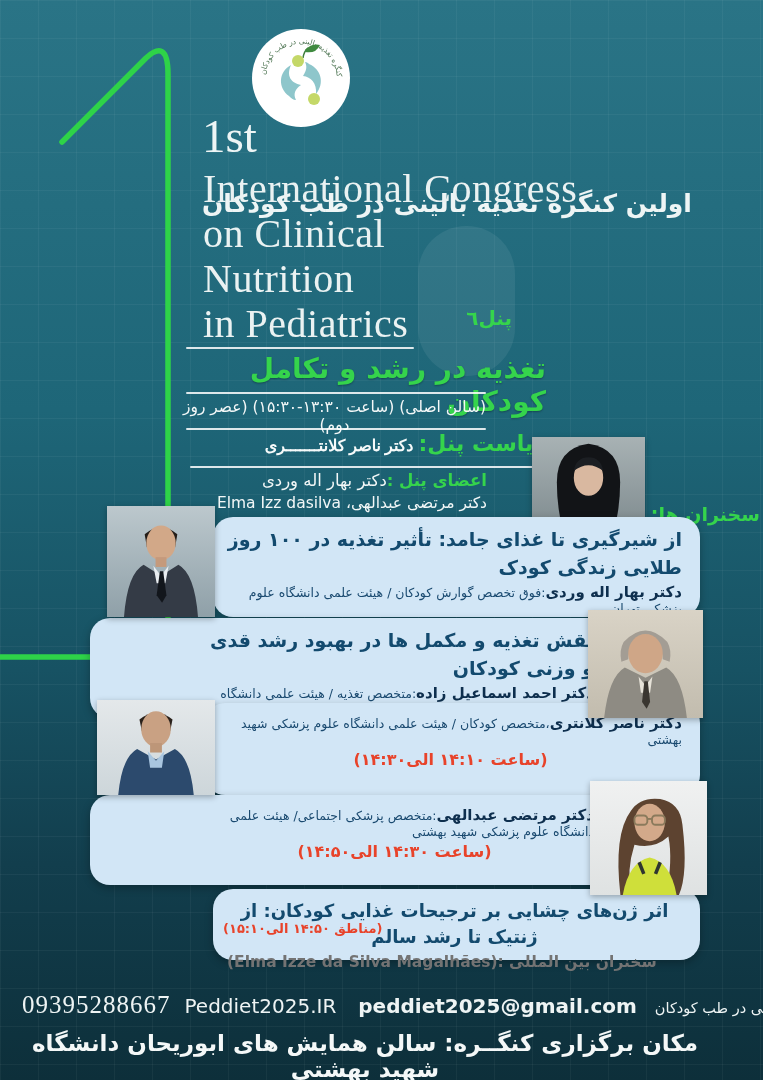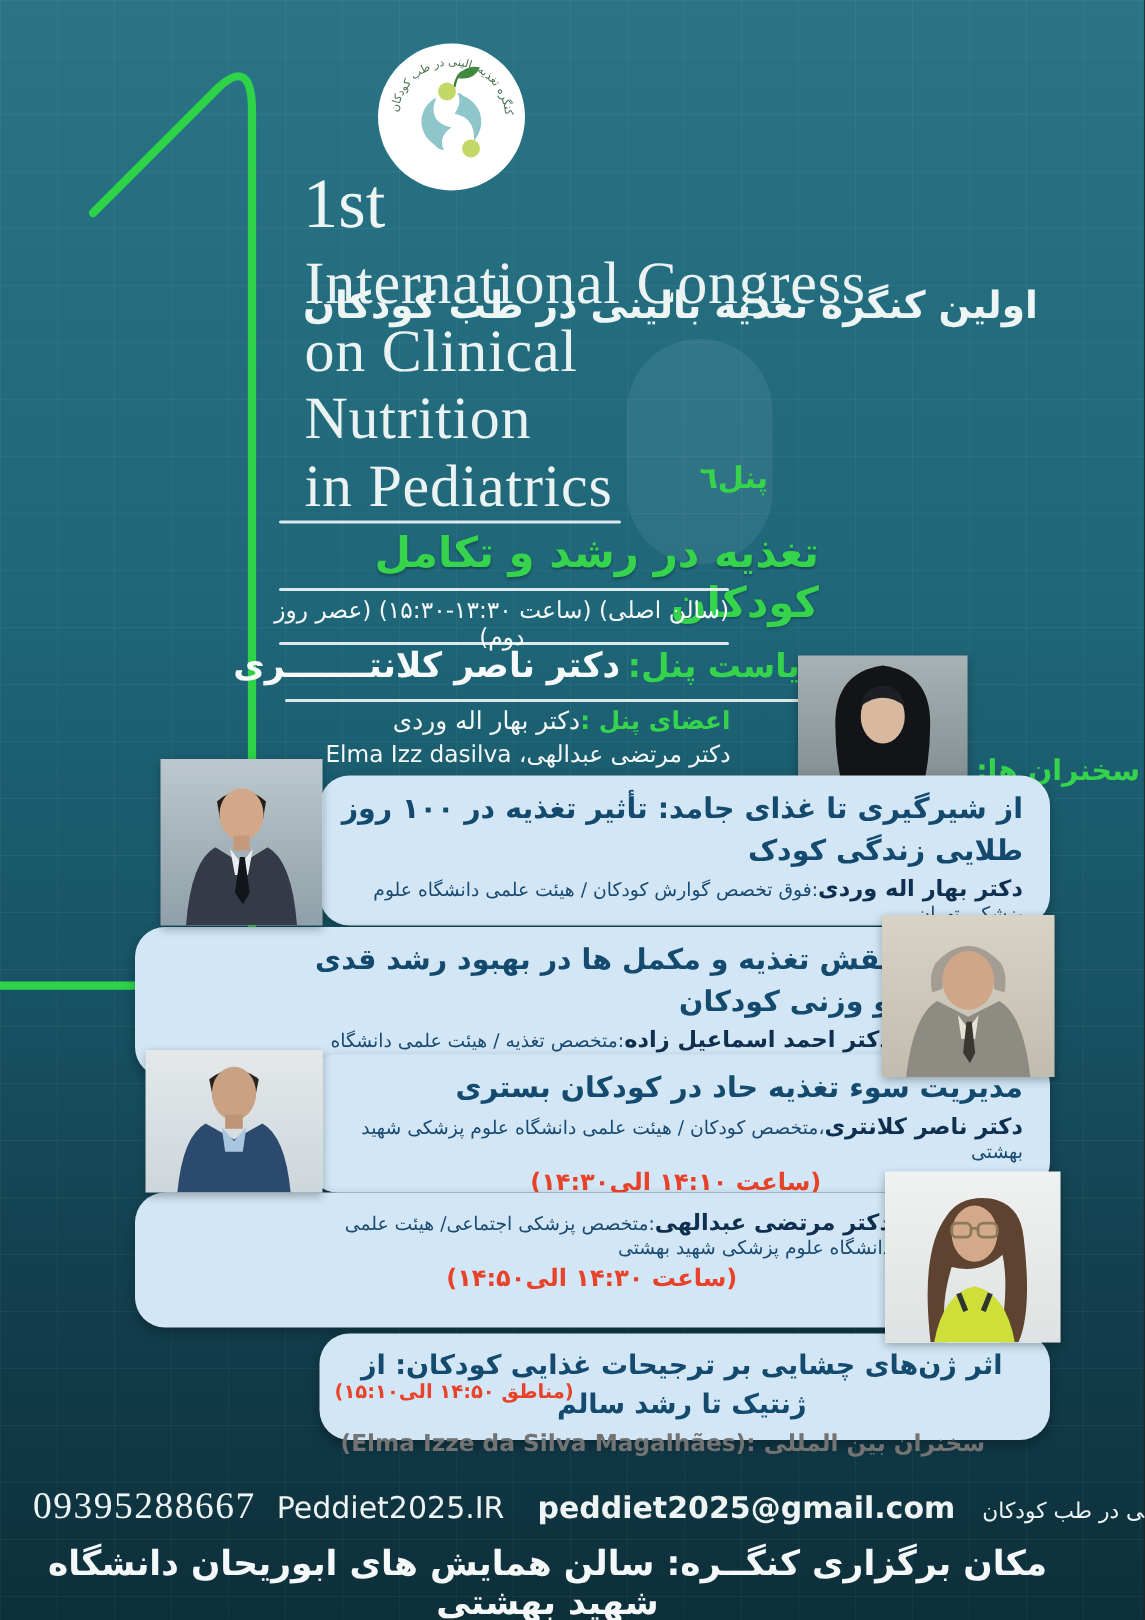--- a/index.html
+++ b/index.html
@@ -25,21 +25,21 @@
   #title-row{left:202px;top:110px;width:530px;display:flex;align-items:flex-start;gap:16px;z-index:2;flex-direction:column;}
   #title-en-prefix{font-size:47px;line-height:52px;color:#eef5f5;}
   #title-fa{font-size:25px;line-height:52px;font-weight:600;color:#eef5f5;white-space:nowrap;}
   #title-en{left:203px;top:166px;width:520px;font-size:40px;line-height:45px;color:#eaf2f2;z-index:2;letter-spacing:0.5px;}
   #panel-pill{left:418px;top:226px;width:97px;height:150px;border-radius:48px;background:rgba(255,255,255,0.07);z-index:1;}
   #panel-badge{left:432px;top:306px;width:80px;font-size:20px;font-weight:bold;z-index:2;}
   #topic{left:190px;top:352px;width:356px;font-size:28px;font-weight:bold;text-shadow:0 1px 2px rgba(0,0,0,0.3);z-index:2;}
   #session{left:182px;top:398px;width:305px;font-size:15.5px;color:#f4f8f8;z-index:2;text-align:center;}
   #chair{left:190px;top:431px;width:356px;z-index:2;white-space:nowrap;}
   #chair .lbl{font-size:22px;font-weight:bold;}
-  #chair .nm{font-size:23px;font-weight:bold;color:#f6fafa;}
+  #chair .nm{font-size:16px;font-weight:bold;color:#f6fafa;font-family:Liberation Serif, serif;}
   #members{left:190px;top:471px;width:297px;z-index:2;color:#f2f7f7;}
   #members .l1{font-size:16.5px;}
   #members .l1 b{color:#35d44c;font-weight:bold;}
   #members .l2{font-size:15.5px;margin-top:4px;}
   #speakers-label{left:648px;top:503px;width:112px;font-size:19px;font-weight:bold;z-index:2;}
   
   .card{position:absolute;background:#d2e6f6;border-radius:20px;z-index:3;
         box-shadow:0 3px 8px rgba(0,0,0,0.28);padding:9px 18px 6px 14px;box-sizing:border-box;}
   .card .t{font-size:19px;font-weight:bold;color:#134a6e;line-height:1.45;}
   .card .c{font-size:12.5px;color:#1a4a70;margin-top:2px;}
@@ -146,21 +146,20 @@
     <svg viewBox="0 0 100 94" width="115" height="108" preserveAspectRatio="xMidYMax slice">
       <path d="M31,28 q19,-20 38,0 q4,7 2,17 l-6,-2 q0,-13 -15,-15 q-15,2 -15,15 l-6,2 q-2,-10 2,-17 z" fill="#a39d94"></path>
       <ellipse cx="50" cy="38" rx="15" ry="17" fill="#cfa687"></ellipse>
       <path d="M14,94 q4,-36 18,-44 l18,9 l18,-9 q14,8 18,44 z" fill="#8e8b83"></path>
       <path d="M44,58 l6,8 l6,-8 l-2,14 h-8 z" fill="#e6e2d8"></path>
       <path d="M49,62 h3 l2,18 -3,6 -4,-6 z" fill="#3a3630"></path>
     </svg>
   </div>
 
   <div class="card rtl" id="card3" style="left:205px;top:703px;width:495px;height:92px;">
-    <div class="t">مدیریت سوء تغذیه حاد در کودکان بستری</div>
     <div class="c"><b>دکتر ناصر کلانتری</b><span>،متخصص کودکان / هیئت علمی دانشگاه علوم پزشکی شهید بهشتی</span></div>
     <div class="tm">(ساعت ۱۴:۱۰ الی۱۴:۳۰)</div>
   </div>
   <div class="photo" style="left:97px;top:700px;width:118px;height:95px;background:linear-gradient(#e4e8ea,#cdd6da);">
     <svg viewBox="0 0 100 82" width="118" height="95" preserveAspectRatio="xMidYMax slice">
       <path d="M36,18 q14,-11 28,0 l-2,10 h-24 z" fill="#2a211b"></path>
       <ellipse cx="50" cy="26" rx="12.5" ry="15" fill="#c9a183"></ellipse>
       <rect x="45" y="38" width="10" height="8" fill="#bd9678"></rect>
       <path d="M18,82 q3,-32 16,-39 l16,9 l16,-9 q13,7 16,39 z" fill="#2c4a6d"></path>
       <path d="M43,45 l7,8 l7,-8 l-2,14 h-10 z" fill="#a9c6e0"></path>

